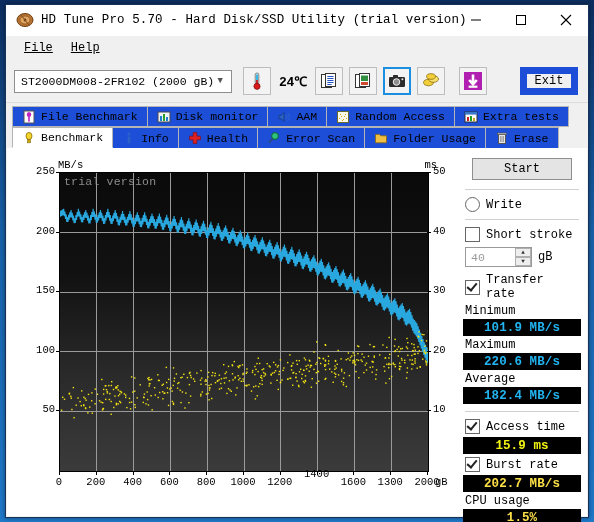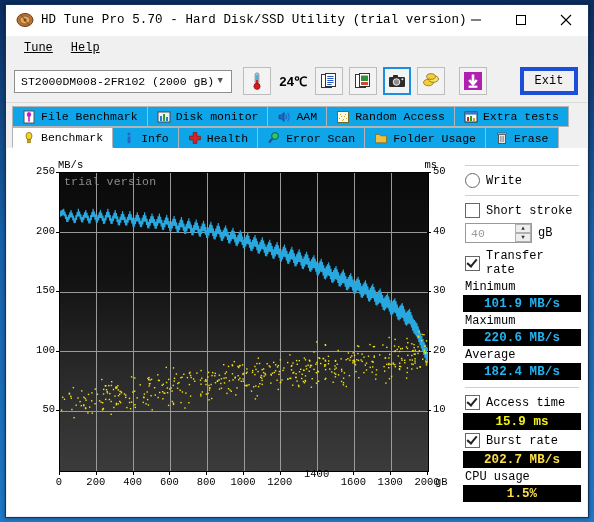--- a/index.html
+++ b/index.html
@@ -45,29 +45,29 @@
   }
   #temp-value{margin-left:8px;font-size:13px;font-weight:bold;letter-spacing:-.2px;}
   .tb-spacer{flex:1 1 auto;}
   .tb-btn{
     width:28px;height:28px;margin-left:6px;background:#f3f3f3;border:1px solid #bdbdbd;
     display:flex;align-items:center;justify-content:center;box-sizing:border-box;cursor:default;
   }
   .tb-btn.active{border:2px solid #1a8fe0;}
   .tb-btn.gap{margin-left:14px;}
   #exit-btn{
-    margin-left:33px;margin-right:2px;width:58px;height:28px;background:#f0f0f0;border:4px solid #1d4ed8;
+    margin-left:33px;margin-right:2px;width:58px;height:28px;background:#f0f0f0;border:7px solid #1d4ed8;
     display:flex;align-items:center;justify-content:center;font-size:12px;cursor:default;box-sizing:border-box;
   }
   
   #tabs{background:#f0f0f0;padding:3px 6px 0 6px;position:relative;}
   .tabrow{display:flex;height:21px;}
   .tab{
     display:flex;align-items:center;gap:5px;padding:0 9px;height:21px;
-    background:#0ea5e9;border:1px solid #b4b4b4;border-bottom:none;margin-right:-1px;
+    background:#1d4ed8;border:1px solid #b4b4b4;border-bottom:none;margin-right:-1px;
     font-size:11.5px;color:#000;cursor:default;box-sizing:border-box;position:relative;
   }
   .tabrow.top .tab{border-bottom:1px solid #b4b4b4;}
   .tab.selected{background:#ffffff;border-bottom:1px solid #ffffff;z-index:3;}
   .tab .tico{width:14px;height:14px;flex:0 0 auto;display:block;}
   
   #content{background:#ffffff;position:absolute;left:1px;right:1px;top:143px;bottom:1px;}
   #chart-wrap{position:absolute;left:22px;top:12px;width:430px;height:345px;}
   #ylabel-left{position:absolute;left:29px;top:-1px;font-size:10.5px;color:#000;}
   #ylabel-right{position:absolute;right:22px;top:-1px;font-size:10.5px;color:#000;}
@@ -146,21 +146,21 @@
       <div class="wbtn close">
         <svg width="12" height="12">
             <line x1="1" y1="1" x2="11" y2="11" stroke="#000" stroke-width="1.1"></line>
             <line x1="11" y1="1" x2="1" y2="11" stroke="#000" stroke-width="1.1"></line>
           </svg>
       </div>
     </div>
   </div>
 
   <div id="menubar">
-    <div class="menu-item"><u>Tune</u></div>
+    <div class="menu-item"><u>File</u></div>
     <div class="menu-item"><u>Help</u></div>
   </div>
 
   <div id="toolbar">
     <div id="drive-select">
       <span>ST2000DM008-2FR102 (2000 gB)</span>
       <span class="chev">▼</span>
     </div>
 
     <div id="temp-box">
@@ -919,20 +919,23 @@
           <span class="tickmark" style="left: 324.4px; top: 311px; width: 1px; height: 4px;"></span>
           <span class="xtick" style="left: 345.2px; top: 316px; width: 32px;">1300</span>
           <span class="tickmark" style="left: 361.2px; top: 311px; width: 1px; height: 4px;"></span>
           <span class="xtick" style="left: 382px; top: 316px; width: 32px;">2000</span>
           <span class="tickmark" style="left: 398px; top: 311px; width: 1px; height: 4px;"></span>
           <span id="xunit" style="left: 406px; top: 316px;">gB</span>
         </div>
     </div>
 
     <div id="panel">
+      <div id="start-btn">
+        <span>Start</span>
+      </div>
       <div class="sep"></div>
 
       <div class="radio-row">
         <span class="radio"></span>
         <span>Write</span>
       </div>
       <div class="sep"></div>
 
       <div class="check-row">
         <span class="cbox"></span>

